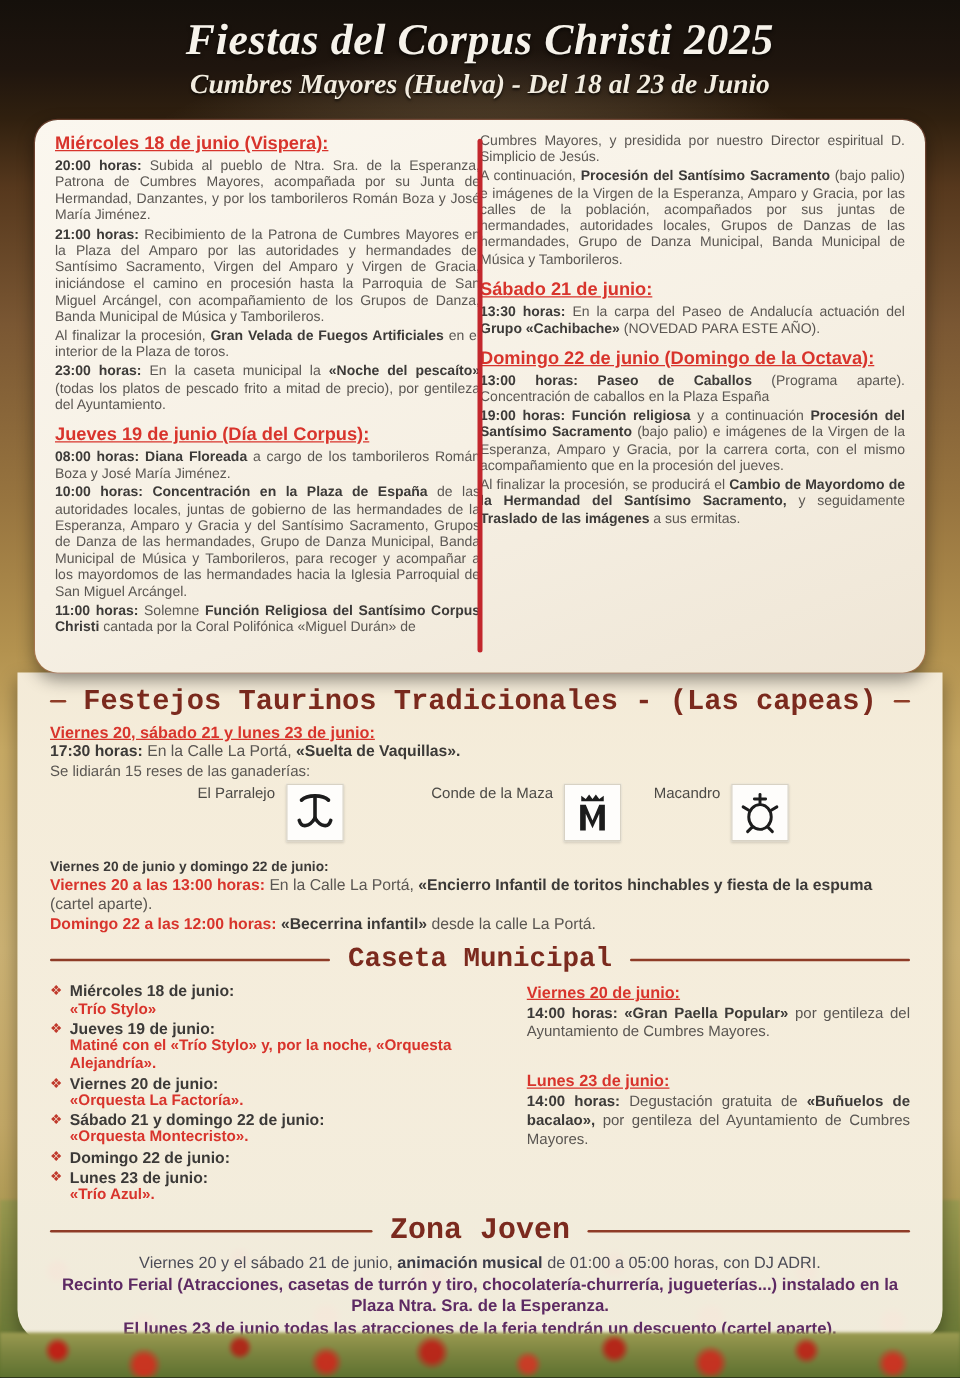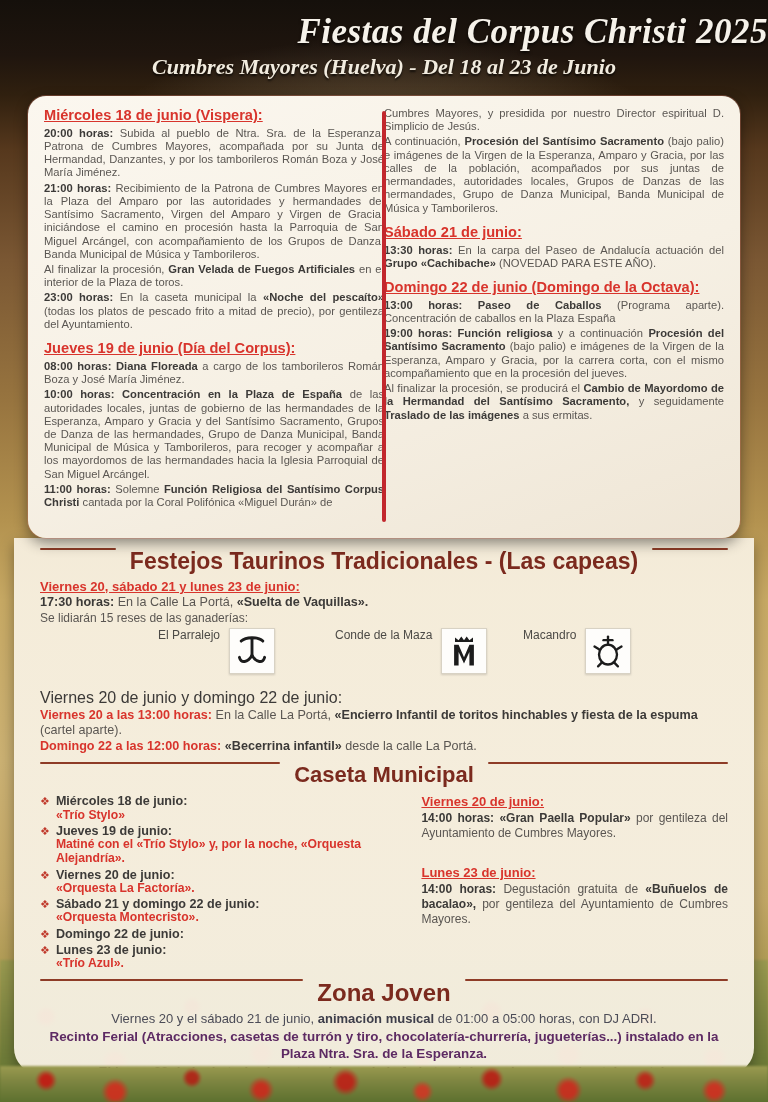--- a/index.html
+++ b/index.html
@@ -30,21 +30,21 @@
       linear-gradient(180deg,#9a9a50 0%,#7c8440 45%,#5d712f 100%);
   }
   .poppy-bg{top:960px;height:142px;z-index:1;}
   .poppy-strip{top:1066px;height:36px;z-index:3;}
 
   
   .header{position:absolute;top:12px;left:0;right:0;text-align:center;z-index:4;}
   .header .title{
     font-family:"Liberation Serif",serif;font-style:italic;font-weight:bold;
     font-size:35px;color:#f6f2ea;letter-spacing:.5px;
-    text-shadow:0 2px 3px rgba(0,0,0,.7);margin:0;text-align:right;
+    text-shadow:0 2px 3px rgba(0,0,0,.7);margin:0;
   }
   .header .subtitle{
     font-family:"Liberation Serif",serif;font-style:italic;font-weight:bold;
     font-size:22px;color:#f2ecdf;text-shadow:0 2px 2px rgba(0,0,0,.7);margin:2px 0 0;
   }
 
   
   .white-box{
     position:absolute;left:28px;top:96px;width:712px;height:442px;z-index:5;
     background:linear-gradient(160deg,#fbf7ef 0%,#f6f0e4 55%,#efe6d6 100%);
@@ -71,39 +71,39 @@
   .seg-purple{font-weight:bold;color:#5d2a63;}
 
   
   .overlay{
     position:absolute;left:14px;top:538px;width:740px;height:536px;z-index:2;
     background:linear-gradient(180deg, rgba(248,241,226,.93), rgba(246,240,226,.96));
     border-radius:0 0 26px 26px;box-shadow:0 6px 14px rgba(0,0,0,.35);
     box-sizing:border-box;padding:8px 26px 0;overflow:hidden;
   }
   .rule-heading{
-    display:flex;gap:14px;margin:2px 0 4px;
-    color:#7b2a1e;font-family:Liberation Sans, sans-serif;font-weight:bold;
+    display:flex;align-items:center;gap:14px;margin:2px 0 4px;
+    color:#7b2a1e;font-family:Liberation Mono, monospace;font-weight:bold;
   }
   .rule-heading::before,.rule-heading::after{content:"";flex:1;height:2px;background:#8e3c27;border-radius:1px;}
   .h-fest{font-size:23px;}
   .h-caseta{font-size:22px;margin-top:8px;}
   .h-zona{font-size:24px;margin-top:6px;}
 
   .fest-date{font-size:13px;font-weight:bold;color:#d8342c;text-decoration:underline;margin:3px 0 1px;}
   .fest-line{font-size:12.6px;line-height:1.2;margin:0 0 1px;}
   .fest-note{font-size:12px;color:#5a5652;margin:0;}
   .brands{position:relative;height:58px;margin:1px 0 2px;}
   .brand-group{position:absolute;top:2px;display:flex;gap:9px;}
   .brand-label{font-size:12px;color:#4c4a46;white-space:nowrap;}
   .brand-sq{
     width:44px;height:44px;background:#fefdfb;border:1px solid #d8d2c4;
     display:flex;align-items:center;justify-content:center;box-shadow:0 1px 2px rgba(0,0,0,.15);
   }
-  .fest-sub{font-size:16px;font-weight:normal;color:#3c3a38;margin:5px 0 1px;}
+  .fest-sub{font-size:11px;font-weight:bold;color:#3c3a38;margin:5px 0 1px;}
 
   .caseta-cols{display:flex;gap:20px;}
   .caseta-list{list-style:none;margin:2px 0 0;padding:0;flex:1.12;}
   .caseta-list li{display:flex;gap:6px;margin-bottom:2px;}
   .bullet{color:#c0392b;font-size:11px;line-height:1.3;}
   .ci-date{font-size:12.6px;font-weight:bold;color:#3c3a38;line-height:1.12;}
   .ci-detail{font-size:12.2px;line-height:1.12;}
   .caseta-right{flex:0.95;}
   .caseta-event .ev-h{font-size:13px;font-weight:bold;color:#d8342c;text-decoration:underline;margin:2px 0 2px;}
   .caseta-event .p{font-size:12px;line-height:1.25;}
@@ -169,21 +169,21 @@
         <span class="brand-label">El Parralejo</span>
         <span class="brand-sq">
           <svg width="36" height="36" viewBox="0 0 40 40" fill="none" stroke="#1c1c1c" stroke-width="3.2" stroke-linecap="round">
             <path d="M8,9 C13,4 27,4 32,9"></path>
             <path d="M20,7 L20,25"></path>
             <path d="M20,25 C15,33 8,34 6,27"></path>
             <path d="M20,25 C25,33 32,34 34,27"></path>
           </svg>
         </span>
       </div>
-      <div class="brand-group" style="left:295px;">
+      <div class="brand-group" style="left:305px;">
         <span class="brand-label">Conde de la Maza</span>
         <span class="brand-sq">
           <svg width="36" height="36" viewBox="0 0 40 40">
             <path d="M10,10 L10,5 L14,8 L17,4 L20,8 L23,4 L26,8 L30,5 L30,10 Z" fill="#1c1c1c"></path>
             <path d="M9,36 L9,13 L14,13 L20,27 L26,13 L31,13 L31,36 L26,36 L26,21 L20,34 L14,21 L14,36 Z" fill="#1c1c1c"></path>
           </svg>
         </span>
       </div>
       <div class="brand-group" style="left:483px;">
         <span class="brand-label">Macandro</span>

